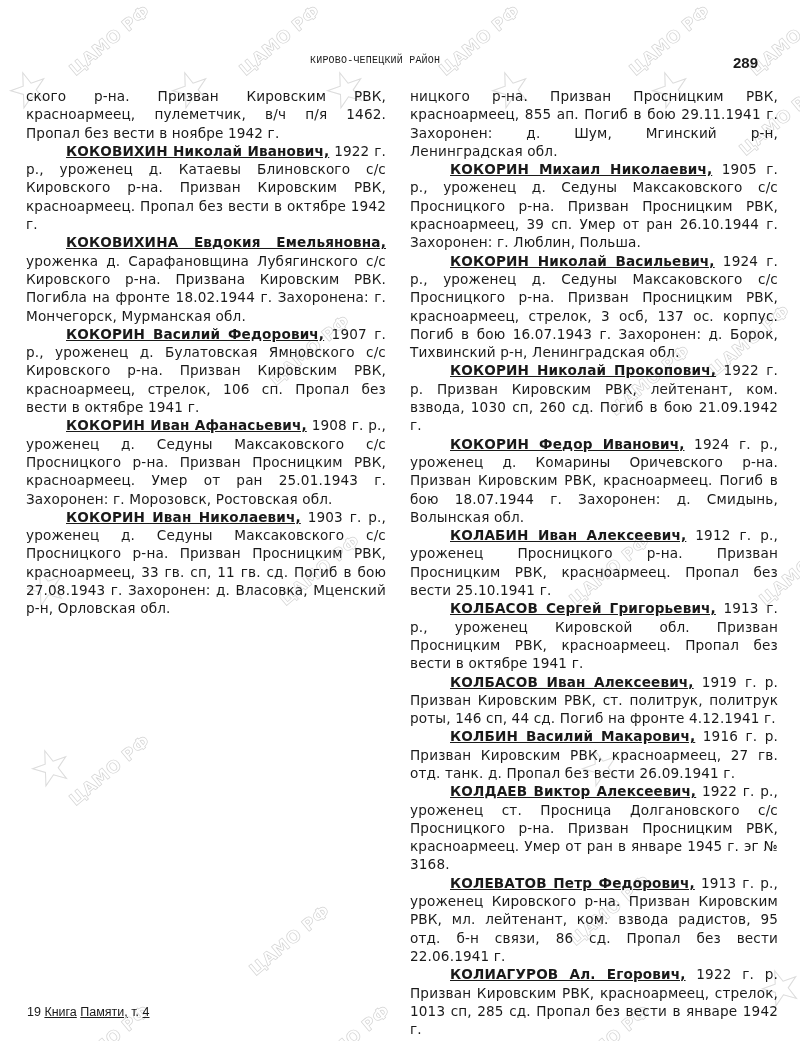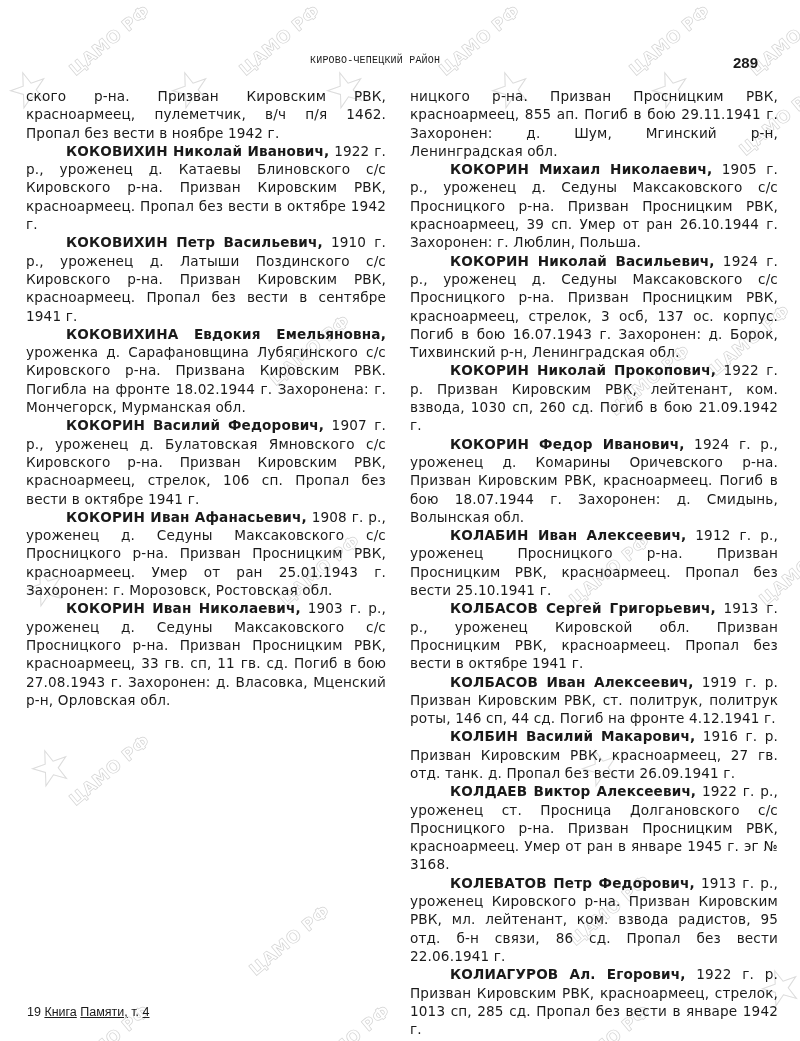--- a/index.html
+++ b/index.html
@@ -17,21 +17,21 @@
   .page-number { position: absolute; left: 733px; top: 54px; font-size: 15px;
                  font-family: "Liberation Sans", sans-serif; font-weight: bold; }
   .columns { position: absolute; top: 87px; left: 0; width: 800px; z-index: 1; }
   .col { position: absolute; top: 0; }
   .col-left { left: 26px; width: 360px; }
   .col-right { left: 410px; width: 368px; }
   .entry { font-size: 13.6px; line-height: 18.3px; text-align: justify; margin: 0;
            font-family: "DejaVu Sans", sans-serif; letter-spacing: 0.15px; }
   .entry.indent { text-indent: 40px; }
   .entry.cont { text-indent: 0; }
-  .entry .name { font-weight: bold; }
+  .entry .name { font-weight: bold; text-decoration: underline; }
   .footer { position: absolute; left: 27px; top: 1005px; font-size: 12.5px; z-index: 1;
             font-family: "Liberation Sans", sans-serif; }
   .footer .u { text-decoration: underline; }
 </style>
 </head>
 <body>
 
 <div class="watermarks">
   <span class="wm" style="left:60px;top:30px">ЦАМО РФ</span>
   <span class="wm" style="left:230px;top:30px">ЦАМО РФ</span>
@@ -64,21 +64,20 @@
 
 <div class="header">
   <span class="running-title">КИРОВО-ЧЕПЕЦКИЙ РАЙОН</span>
   <span class="page-number">289</span>
 </div>
 
 <div class="columns">
   <div class="col col-left">
     <p class="entry cont"><span class="name"></span><span>ского р-на. Призван Кировским РВК, красноармеец, пулеметчик, в/ч п/я 1462. Пропал без вести в ноябре 1942 г.</span></p>
     <p class="entry indent"><span class="name">КОКОВИХИН Николай Иванович,</span><span> 1922 г. р., уроженец д. Катаевы Блиновского с/с Кировского р-на. Призван Кировским РВК, красноармеец. Пропал без вести в октябре 1942 г.</span></p>
-    <p class="entry indent"><span class="name">КОКОВИХИН Петр Васильевич,</span><span> 1910 г. р., уроженец д. Латыши Поздинского с/с Кировского р-на. Призван Кировским РВК, красноармеец. Пропал без вести в сентябре 1941 г.</span></p>
     <p class="entry indent"><span class="name">КОКОВИХИНА Евдокия Емельяновна,</span><span> уроженка д. Сарафановщина Лубягинского с/с Кировского р-на. Призвана Кировским РВК. Погибла на фронте 18.02.1944 г. Захоронена: г. Мончегорск, Мурманская обл.</span></p>
     <p class="entry indent"><span class="name">КОКОРИН Василий Федорович,</span><span> 1907 г. р., уроженец д. Булатовская Ямновского с/с Кировского р-на. Призван Кировским РВК, красноармеец, стрелок, 106 сп. Пропал без вести в октябре 1941 г.</span></p>
     <p class="entry indent"><span class="name">КОКОРИН Иван Афанасьевич,</span><span> 1908 г. р., уроженец д. Седуны Максаковского с/с Просницкого р-на. Призван Просницким РВК, красноармеец. Умер от ран 25.01.1943 г. Захоронен: г. Морозовск, Ростовская обл.</span></p>
     <p class="entry indent"><span class="name">КОКОРИН Иван Николаевич,</span><span> 1903 г. р., уроженец д. Седуны Максаковского с/с Просницкого р-на. Призван Просницким РВК, красноармеец, 33 гв. сп, 11 гв. сд. Погиб в бою 27.08.1943 г. Захоронен: д. Власовка, Мценский р-н, Орловская обл.</span></p>
 
   </div>
 
   <div class="col col-right">
     <p class="entry cont"><span class="name"></span><span>ницкого р-на. Призван Просницким РВК, красноармеец, 855 ап. Погиб в бою 29.11.1941 г. Захоронен: д. Шум, Мгинский р-н, Ленинградская обл.</span></p>
     <p class="entry indent"><span class="name">КОКОРИН Михаил Николаевич,</span><span> 1905 г. р., уроженец д. Седуны Максаковского с/с Просницкого р-на. Призван Просницким РВК, красноармеец, 39 сп. Умер от ран 26.10.1944 г. Захоронен: г. Люблин, Польша.</span></p>

